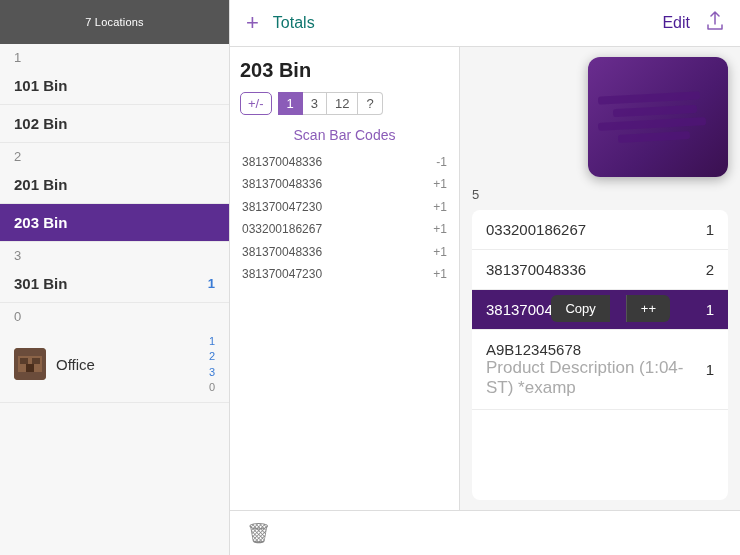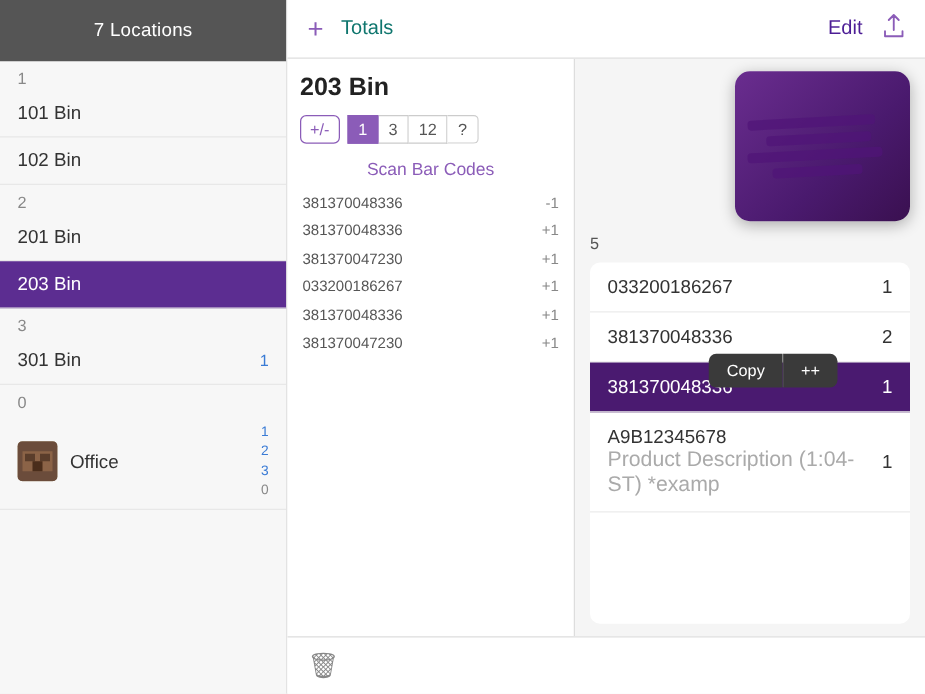--- a/index.html
+++ b/index.html
@@ -14,37 +14,38 @@
       display: flex;
       flex-direction: column;
       height: 555px;
       overflow-y: auto;
     }
     .sidebar-header {
       background: #555;
       color: #fff;
       text-align: center;
       padding: 16px 10px;
-      font-size: 15px;
+      font-size: 11px;
       font-weight: 500;
       letter-spacing: 0.2px;
     }
     .section-label {
       font-size: 13px;
       color: #888;
       padding: 6px 14px 2px;
     }
     .sidebar-item {
       padding: 10px 14px;
       font-size: 15px;
       color: #333;
       border-bottom: 1px solid #e8e8e8;
       cursor: pointer;
       display: flex;
       align-items: center;
+      font-weight: bold;
     }
     .sidebar-item.active {
       background: #5c2d91;
       color: #fff;
     }
     .sidebar-item .badge {
       margin-left: auto;
       font-size: 13px;
       color: #3a7bd5;
     }
@@ -279,22 +280,22 @@
     }
     .item-row.highlighted .item-row-qty { color: #fff; }
     .item-row-desc {
       font-size: 17px;
       color: #aaa;
     }
 
     .copy-popup {
       display: flex;
       position: absolute;
-      gap: 0;
-      top: 236px;
+      gap: 16px;
+      top: 248px;
       right: 70px;
       z-index: 10;
     }
     .copy-btn, .pp-btn {
       background: #3a3a3a;
       color: #fff;
       font-size: 13px;
       padding: 6px 14px;
       cursor: pointer;
       border: none;

